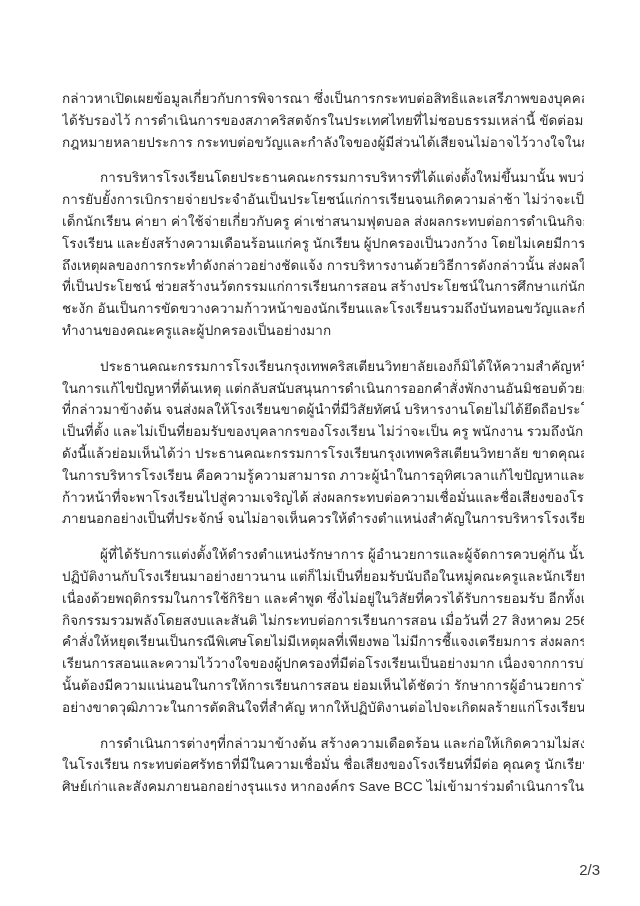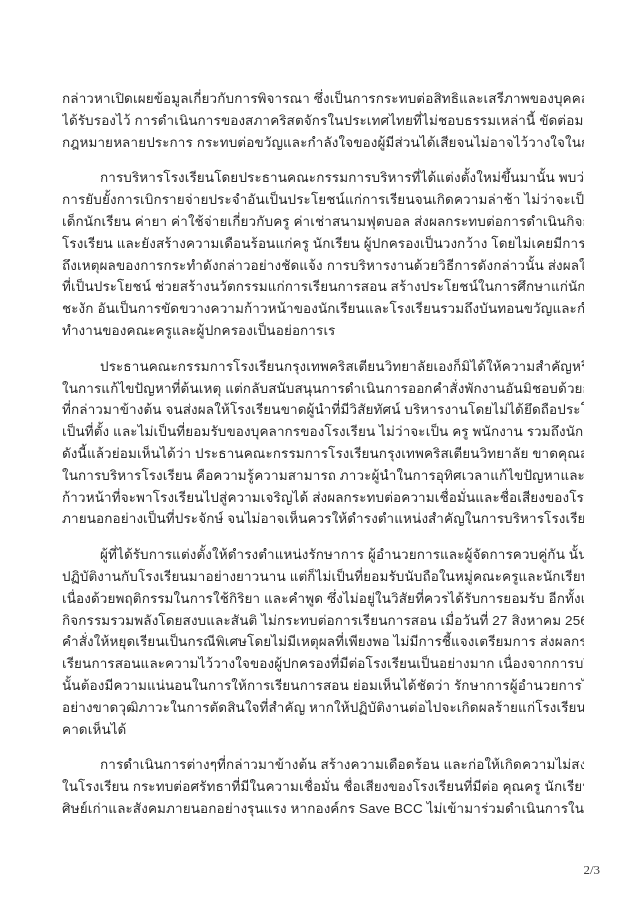--- a/index.html
+++ b/index.html
@@ -33,65 +33,63 @@
     white-space: nowrap;
     overflow: hidden;
   }
   .para.indent .line:first-child {
     text-indent: 38px;
   }
   .page-number {
     position: absolute;
     right: 40px;
     bottom: 28px;
-    font-size: 13px;
+    font-size: 15px;
     color: #3a3a3a;
-    font-family: Liberation Serif, serif;
   }
 </style>
 </head>
 <body>
 
 <div class="page">
   <div class="doc-body">
       <div class="para">
         <div class="line">กล่าวหาเปิดเผยข้อมูลเกี่ยวกับการพิจารณา ซึ่งเป็นการกระทบต่อสิทธิและเสรีภาพของบุคคลตามที่กฎหมาย</div>
         <div class="line">ได้รับรองไว้ การดำเนินการของสภาคริสตจักรในประเทศไทยที่ไม่ชอบธรรมเหล่านี้ ขัดต่อมาตรฐานของ</div>
         <div class="line">กฎหมายหลายประการ  กระทบต่อขวัญและกำลังใจของผู้มีส่วนได้เสียจนไม่อาจไว้วางใจในกระบวนการได้</div>
       </div>
       <div class="para indent">
         <div class="line">การบริหารโรงเรียนโดยประธานคณะกรรมการบริหารที่ได้แต่งตั้งใหม่ขึ้นมานั้น พบว่าที่ผ่านมาได้มี</div>
         <div class="line">การยับยั้งการเบิกรายจ่ายประจำอันเป็นประโยชน์แก่การเรียนจนเกิดความล่าช้า ไม่ว่าจะเป็น ค่าอาหารว่าง</div>
         <div class="line">เด็กนักเรียน ค่ายา ค่าใช้จ่ายเกี่ยวกับครู ค่าเช่าสนามฟุตบอล ส่งผลกระทบต่อการดำเนินกิจกรรมต่างๆ ของ</div>
         <div class="line">โรงเรียน และยังสร้างความเดือนร้อนแก่ครู นักเรียน ผู้ปกครองเป็นวงกว้าง โดยไม่เคยมีการอธิบาย หรือแจ้ง</div>
         <div class="line">ถึงเหตุผลของการกระทำดังกล่าวอย่างชัดแจ้ง การบริหารงานด้วยวิธีการดังกล่าวนั้น ส่งผลให้โครงการสำคัญ</div>
         <div class="line">ที่เป็นประโยชน์ ช่วยสร้างนวัตกรรมแก่การเรียนการสอน สร้างประโยชน์ในการศึกษาแก่นักเรียน ต้องหยุด</div>
         <div class="line">ชะงัก อันเป็นการขัดขวางความก้าวหน้าของนักเรียนและโรงเรียนรวมถึงบันทอนขวัญและกำลังใจในการ</div>
-        <div class="line">ทำงานของคณะครูและผู้ปกครองเป็นอย่อการเร</div>
+        <div class="line">ทำงานของคณะครูและผู้ปกครองเป็นอย่างมาก</div>
       </div>
       <div class="para indent">
         <div class="line">ประธานคณะกรรมการโรงเรียนกรุงเทพคริสเตียนวิทยาลัยเองก็มิได้ให้ความสำคัญหรือดำเนินการ</div>
         <div class="line">ในการแก้ไขปัญหาที่ต้นเหตุ แต่กลับสนับสนุนการดำเนินการออกคำสั่งพักงานอันมิชอบด้วยกฎหมายตาม</div>
         <div class="line">ที่กล่าวมาข้างต้น จนส่งผลให้โรงเรียนขาดผู้นำที่มีวิสัยทัศน์ บริหารงานโดยไม่ได้ยึดถือประโยชน์นักเรียน</div>
         <div class="line">เป็นที่ตั้ง และไม่เป็นที่ยอมรับของบุคลากรของโรงเรียน ไม่ว่าจะเป็น ครู พนักงาน รวมถึงนักเรียนด้วย</div>
         <div class="line">ดังนี้แล้วย่อมเห็นได้ว่า ประธานคณะกรรมการโรงเรียนกรุงเทพคริสเตียนวิทยาลัย ขาดคุณสมบัติที่จำเป็น</div>
         <div class="line">ในการบริหารโรงเรียน คือความรู้ความสามารถ ภาวะผู้นำในการอุทิศเวลาแก้ไขปัญหาและวิสัยทัศน์ที่</div>
         <div class="line">ก้าวหน้าที่จะพาโรงเรียนไปสู่ความเจริญได้ ส่งผลกระทบต่อความเชื่อมั่นและชื่อเสียงของโรงเรียนต่อบุคคล</div>
         <div class="line">ภายนอกอย่างเป็นที่ประจักษ์ จนไม่อาจเห็นควรให้ดำรงตำแหน่งสำคัญในการบริหารโรงเรียนได้</div>
       </div>
       <div class="para indent">
         <div class="line">ผู้ที่ได้รับการแต่งตั้งให้ดำรงตำแหน่งรักษาการ ผู้อำนวยการและผู้จัดการควบคู่กัน นั้น แม้จะได้</div>
         <div class="line">ปฏิบัติงานกับโรงเรียนมาอย่างยาวนาน แต่ก็ไม่เป็นที่ยอมรับนับถือในหมู่คณะครูและนักเรียนมาโดยตลอด</div>
         <div class="line">เนื่องด้วยพฤติกรรมในการใช้กิริยา และคำพูด ซึ่งไม่อยู่ในวิสัยที่ควรได้รับการยอมรับ อีกทั้งเมื่อมีการจัด</div>
         <div class="line">กิจกรรมรวมพลังโดยสงบและสันติ ไม่กระทบต่อการเรียนการสอน เมื่อวันที่ 27 สิงหาคม 2562  กลับได้มี</div>
         <div class="line">คำสั่งให้หยุดเรียนเป็นกรณีพิเศษโดยไม่มีเหตุผลที่เพียงพอ ไม่มีการชี้แจงเตรียมการ ส่งผลกระทบต่อการ</div>
         <div class="line">เรียนการสอนและความไว้วางใจของผู้ปกครองที่มีต่อโรงเรียนเป็นอย่างมาก เนื่องจากการบริหารโรงเรียน</div>
         <div class="line">นั้นต้องมีความแน่นอนในการให้การเรียนการสอน ย่อมเห็นได้ชัดว่า รักษาการผู้อำนวยการได้ปฏิบัติหน้าที่</div>
         <div class="line">อย่างขาดวุฒิภาวะในการตัดสินใจที่สำคัญ  หากให้ปฏิบัติงานต่อไปจะเกิดผลร้ายแก่โรงเรียนอันไม่อาจ</div>
-        <div class="line">คาดเห็นได้</div>
       </div>
       <div class="para indent">
         <div class="line">การดำเนินการต่างๆที่กล่าวมาข้างต้น สร้างความเดือดร้อน และก่อให้เกิดความไม่สงบเรียบร้อย</div>
         <div class="line">ในโรงเรียน  กระทบต่อศรัทธาที่มีในความเชื่อมั่น ชื่อเสียงของโรงเรียนที่มีต่อ คุณครู นักเรียน ผู้ปกครอง</div>
         <div class="line">ศิษย์เก่าและสังคมภายนอกอย่างรุนแรง  หากองค์กร Save BCC ไม่เข้ามาร่วมดำเนินการในทันที ย่อม</div>
       </div>
     </div>
   <div class="page-number">2/3</div>
 </div>
 

